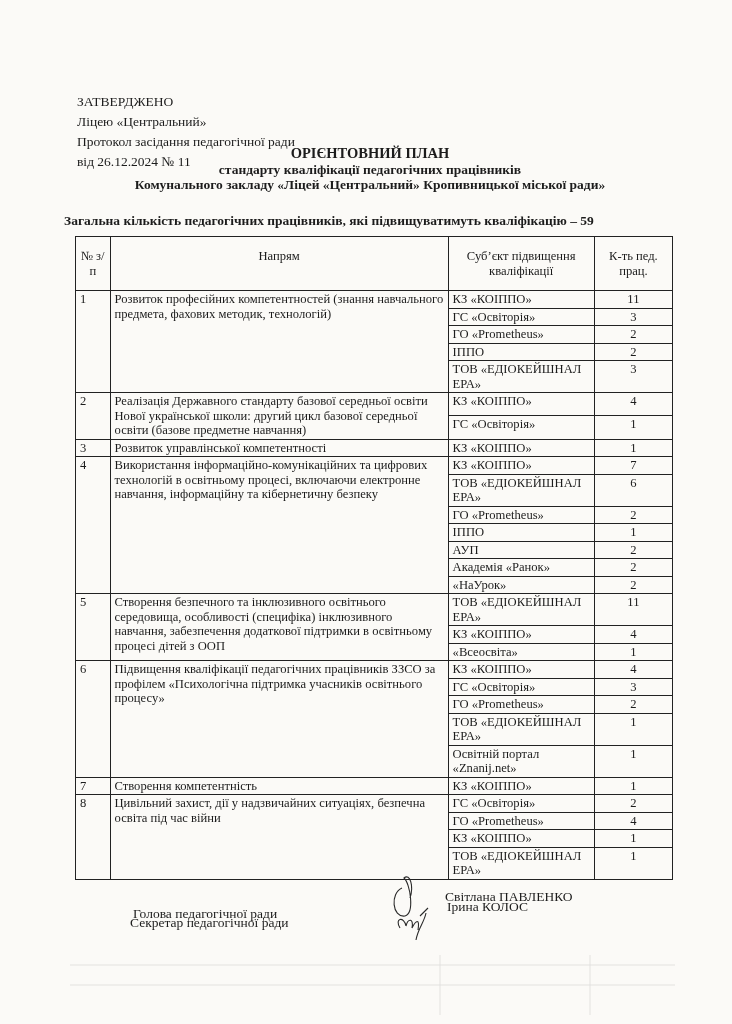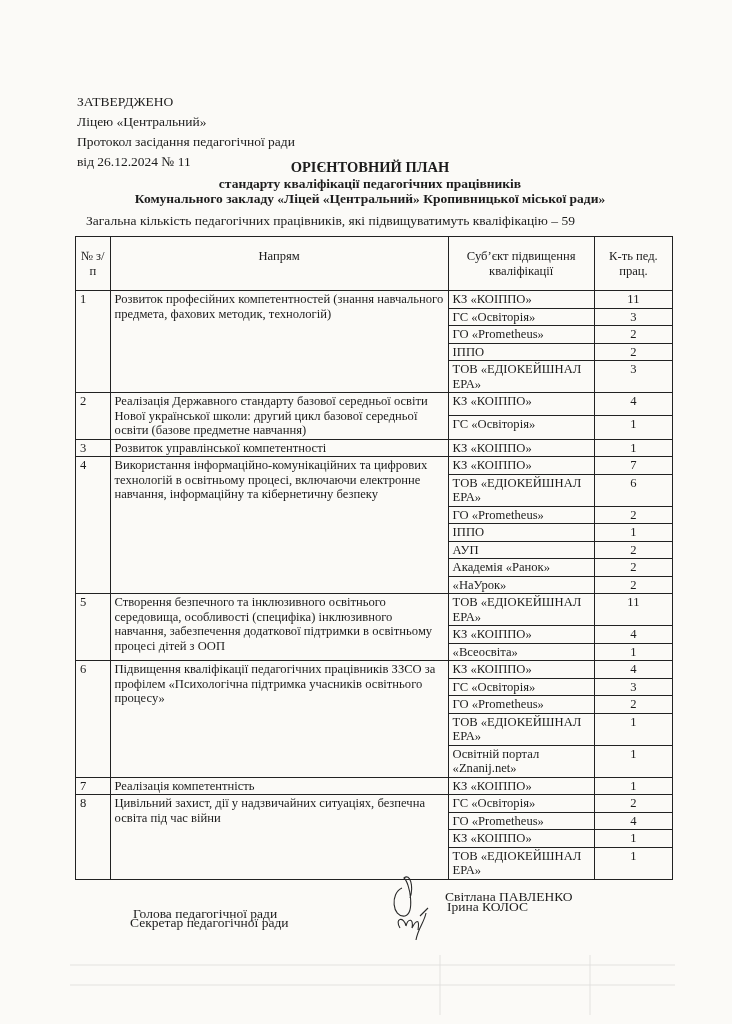--- a/index.html
+++ b/index.html
@@ -4,23 +4,23 @@
 <style>
   html, body { margin:0; padding:0; }
   body {
     width:732px; height:1024px; overflow:hidden;
     background:#fbfaf7;
     font-family:"Liberation Serif", serif;
     color:#1c1c1c;
     position:relative;
   }
   .approve { position:absolute; left:77px; top:53px; font-size:13.5px; line-height:20px;margin-top:39px; }
-  .title-block { position:absolute; left:60px; width:620px; top:160px; text-align:center; font-weight:bold; font-size:13.5px; line-height:15.5px; }
+  .title-block { position:absolute; left:60px; width:620px; top:146px; text-align:center; font-weight:bold; font-size:13.5px; line-height:15.5px; }
   .title-block .t1 { font-size:14.5px; }
-  .total { position:absolute; left:86px; top:213px; font-size:13.5px; }
+  .total { position:absolute; left:64px; top:213px; font-size:13.5px;font-weight:bold; }
   table.plan {
     position:absolute; left:75px; top:236px; width:598px;
     border-collapse:collapse; font-size:12.6px; line-height:14.5px;
   }
   table.plan td, table.plan th { border:1px solid #222; vertical-align:top; padding:1px 4px; }
   table.plan th { font-weight:normal; text-align:center; padding:12px 3px; }
   .c-num { width:27px; }
   .c-dir { width:326px; }
   .c-sub { width:137px;margin-top:12px; }
   .c-cnt { width:70px; text-align:center; }
@@ -157,21 +157,21 @@
       <tr>
         <td>ТОВ «ЕДІОКЕЙШНАЛ ЕРА»</td>
         <td class="cnt">1</td>
       </tr>
       <tr>
         <td>Освітній портал «Znanij.net»</td>
         <td class="cnt">1</td>
       </tr>
       <tr>
         <td class="num" rowspan="1">7</td>
-        <td rowspan="1">Реалізація компетентність</td>
+        <td rowspan="1">Створення компетентність</td>
         <td>КЗ «КОІППО»</td>
         <td class="cnt">1</td>
       </tr>
       <tr>
         <td class="num" rowspan="4">8</td>
         <td rowspan="4">Цивільний захист, дії у надзвичайних ситуаціях, безпечна освіта під час війни</td>
         <td>ГС «Освіторія»</td>
         <td class="cnt">2</td>
       </tr>
       <tr>

